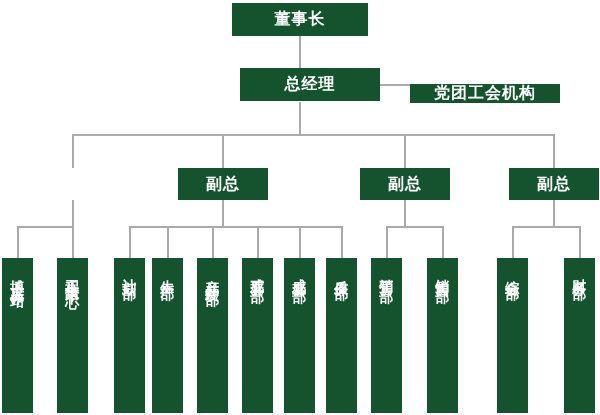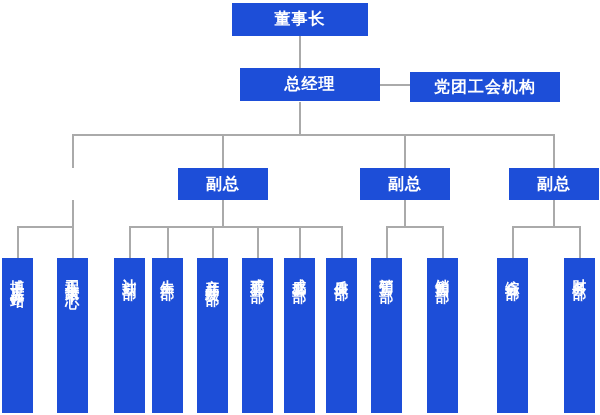--- a/index.html
+++ b/index.html
@@ -12,21 +12,21 @@
   }
   #org-chart {
     position: relative;
     width: 600px;
     height: 415px;
     background: #ffffff;
     overflow: hidden;
   }
   .node {
     position: absolute;
-    background: #1d4ed8;
+    background: #14532d;
     color: #ffffff;
     display: flex;
     align-items: center;
     justify-content: center;
     box-sizing: border-box;
     z-index: 2;
   }
   .node .label {
     font-size: 16px;
     font-weight: bold;
@@ -99,21 +99,21 @@
   <div class="conn v" style="left:512px; top:226px; height:32px;"></div>
   <div class="conn v" style="left:579px; top:226px; height:32px;"></div>
 
   <div class="node" style="left:232px; top:3px; width:136px; height:33px;">
     <span class="label">董事长</span>
   </div>
 
   <div class="node" style="left:240px; top:68px; width:140px; height:33px;">
     <span class="label">总经理</span>
   </div>
-  <div class="node" style="left:410px; top:72px; width:150px; height:30px;">
+  <div class="node" style="left:410px; top:84px; width:150px; height:19px;">
     <span class="label">党团工会机构</span>
   </div>
 
   <div class="node" style="left:178px; top:168px; width:90px; height:32px;">
     <span class="label">副总</span>
   </div>
   <div class="node" style="left:360px; top:168px; width:90px; height:32px;">
     <span class="label">副总</span>
   </div>
   <div class="node" style="left:509px; top:168px; width:90px; height:32px;">

